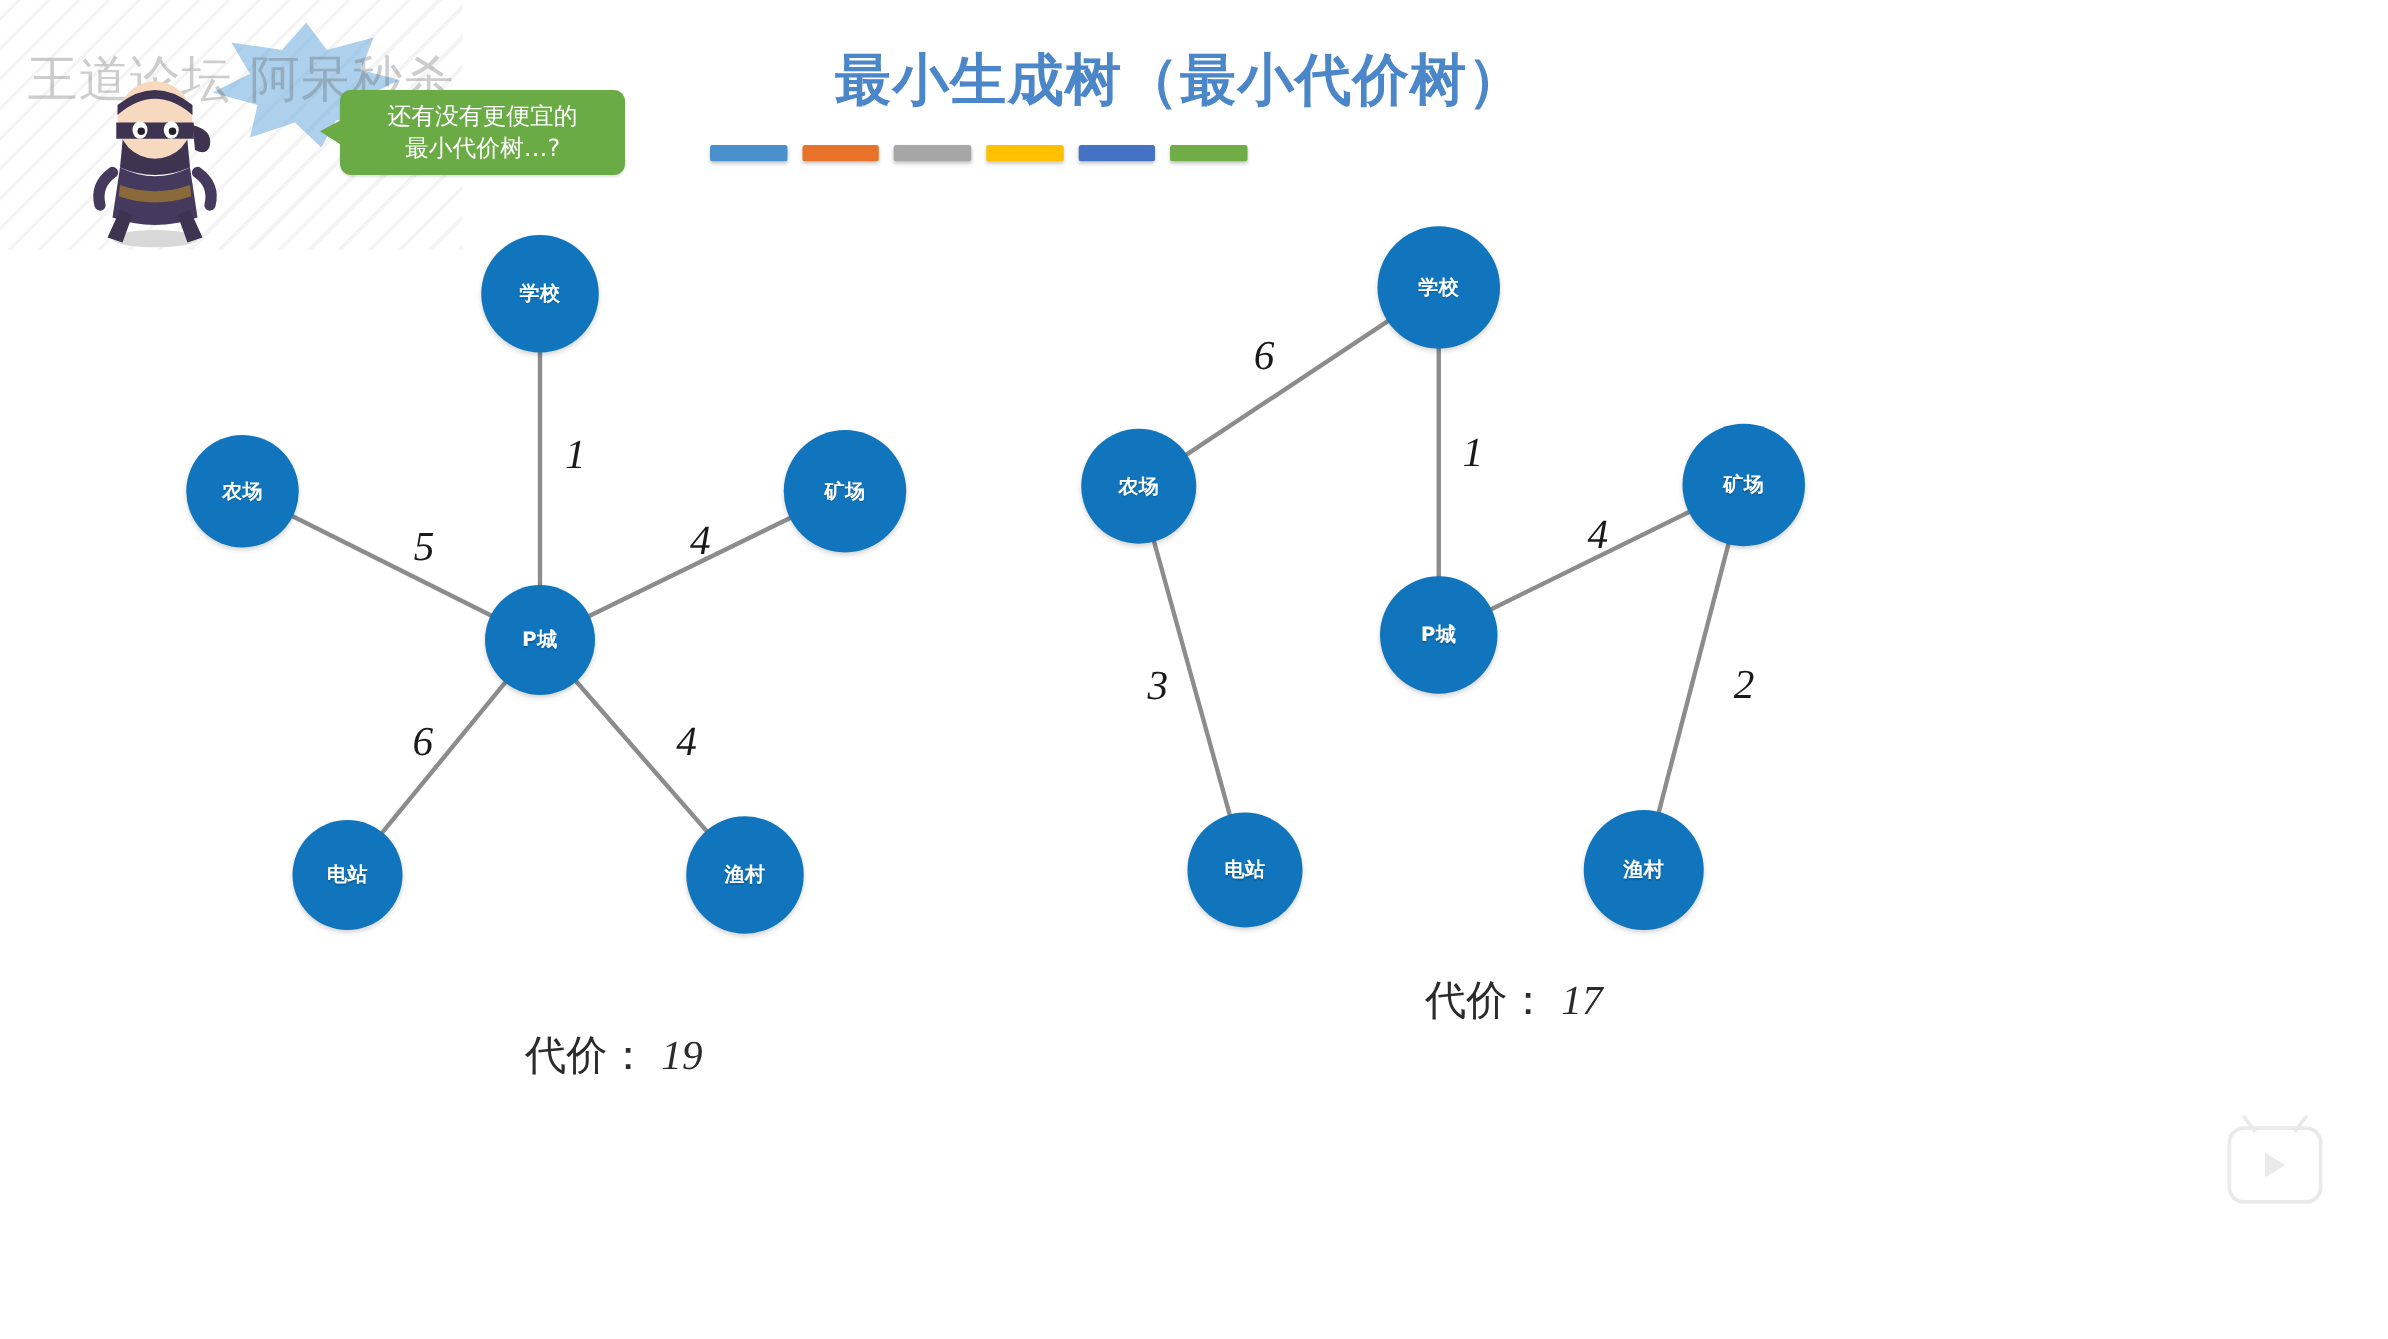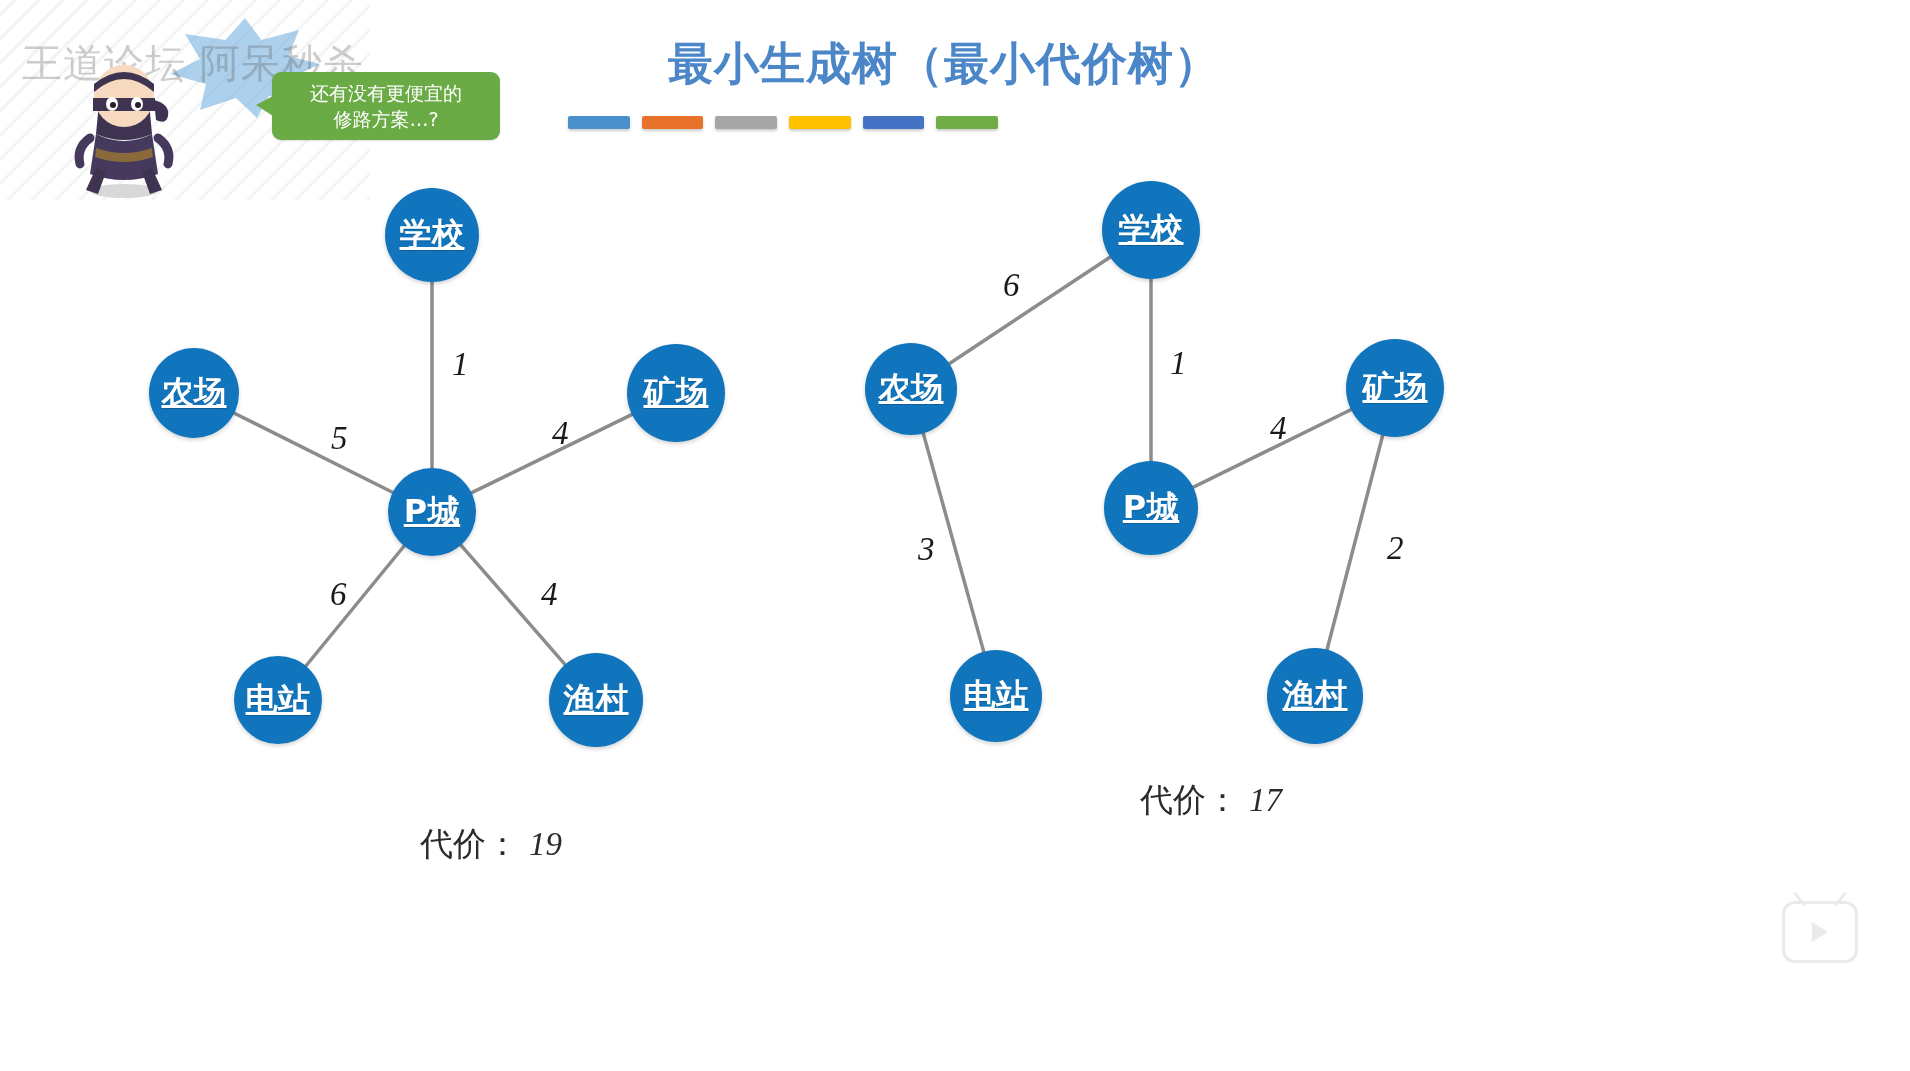--- a/index.html
+++ b/index.html
@@ -60,26 +60,25 @@
         display:flex;gap:12px;}
   .bars .b{flex:1;height:13px;border-radius:2px;
            box-shadow:0 2px 3px rgba(0,0,0,.20);}
 
   
   .graph{position:absolute;top:0;left:0;width:1910px;height:1071px;
          pointer-events:none;}
   .node{
     position:absolute;border-radius:50%;background:#1075bc;
     color:#ffffff;display:flex;align-items:center;justify-content:center;
-    font-size:32px;font-weight:bold;letter-spacing:.5px;
+    font-size:16px;font-weight:bold;letter-spacing:.5px;
     font-family:"DejaVu Sans",sans-serif;
     box-shadow:0 2px 4px rgba(0,0,0,.18);
     text-shadow:0 1px 1px rgba(0,0,0,.18);
     z-index:5;
-    text-decoration:underline;
   }
   .wlabel{
     position:absolute;color:#1a1a1a;font-size:33px;font-style:italic;
     font-family:"Liberation Serif","DejaVu Serif",serif;
     z-index:6;white-space:nowrap;
   }
   .cost{
     position:absolute;color:#2b2b2b;font-size:33px;white-space:nowrap;
     font-family:"DejaVu Sans",sans-serif;
   }
@@ -127,21 +126,21 @@
     <circle cx="78" cy="57" r="3" fill="#23202b"></circle>
     <path d="M94 52 q16 4 14 16 q-2 9 -12 4 z" fill="#3e3351"></path>
     <path d="M36 120 l-10 22 l12 4 l8 -22 z" fill="#3e3351"></path>
     <path d="M92 120 l10 22 l-12 4 l-8 -22 z" fill="#3e3351"></path>
     <path d="M30 90 q-14 10 -10 26" stroke="#453a5e" stroke-width="9" fill="none" stroke-linecap="round"></path>
     <path d="M98 90 q14 10 10 26" stroke="#453a5e" stroke-width="9" fill="none" stroke-linecap="round"></path>
   </svg>
 
   <div class="bubble">
     <span class="l">还有没有更便宜的</span>
-    <span class="l">修路方案…?</span>
+    <span class="l">最小代价树…?</span>
   </div>
 
   <div class="title">最小生成树（最小代价树）</div>
   <div class="bars" id="title-bars">
       <div class="b" style="background: rgb(74, 144, 204);"></div>
       <div class="b" style="background: rgb(232, 114, 42);"></div>
       <div class="b" style="background: rgb(166, 166, 166);"></div>
       <div class="b" style="background: rgb(255, 192, 0);"></div>
       <div class="b" style="background: rgb(68, 114, 196);"></div>
       <div class="b" style="background: rgb(112, 173, 71);"></div>

